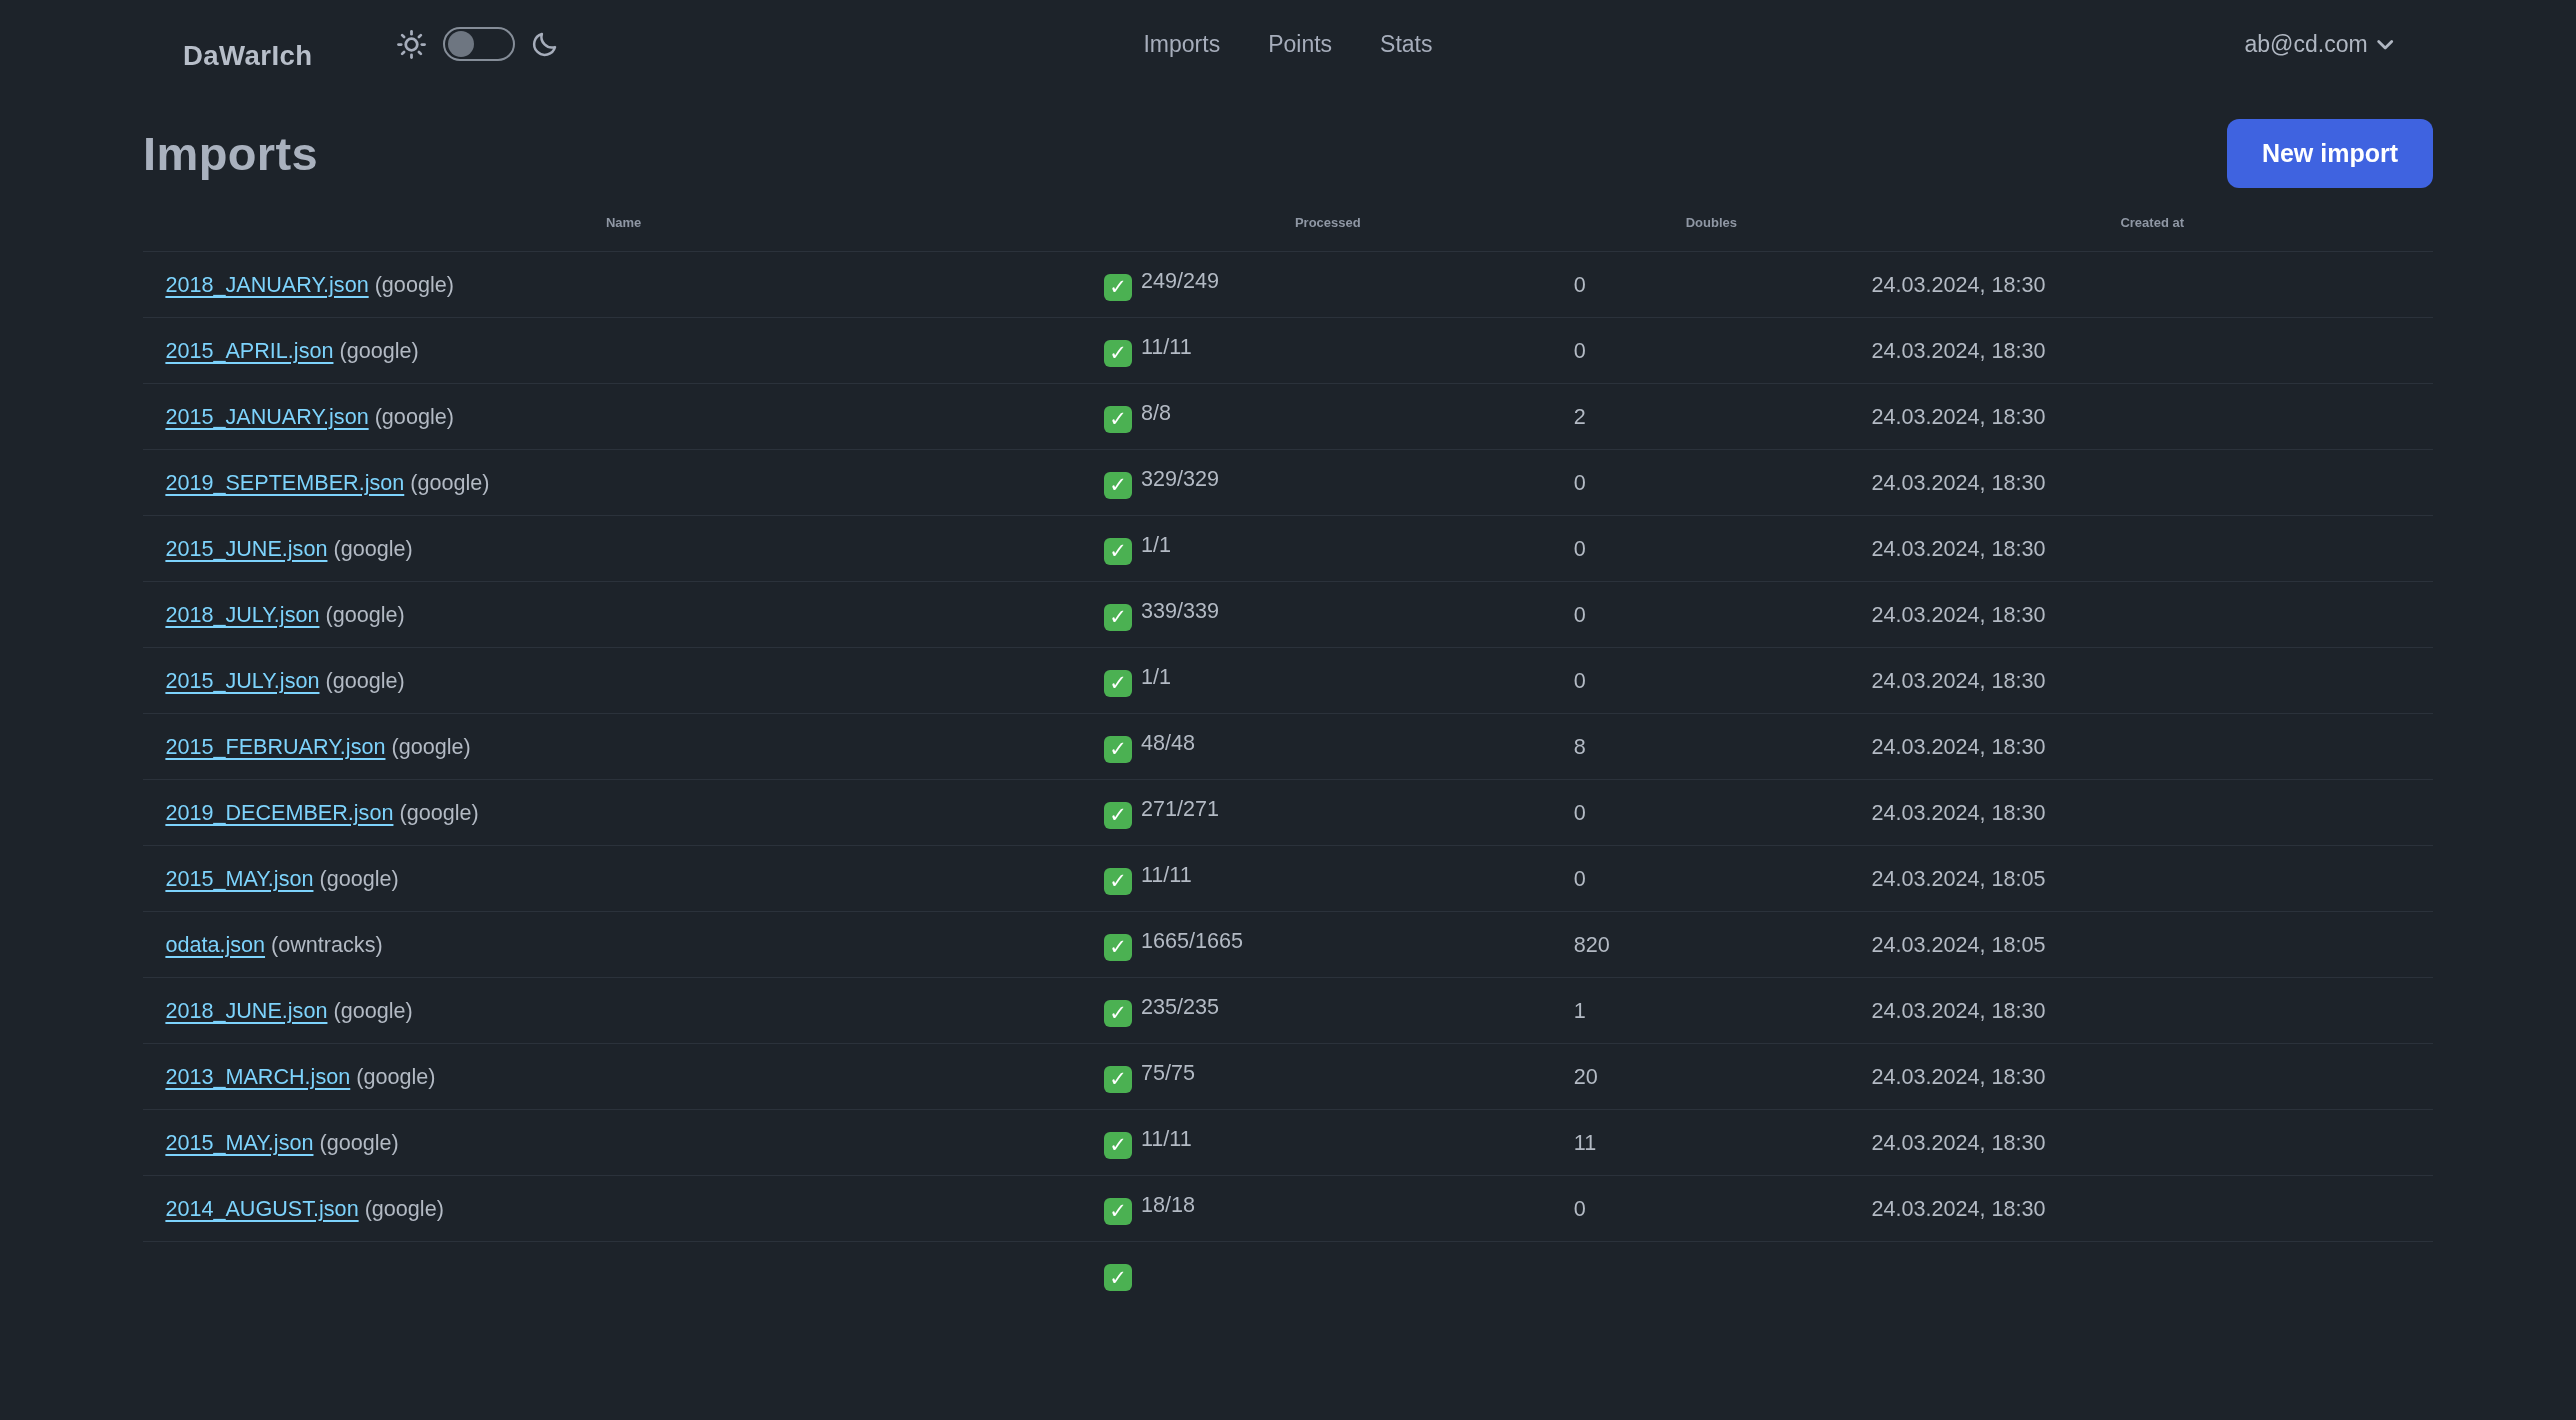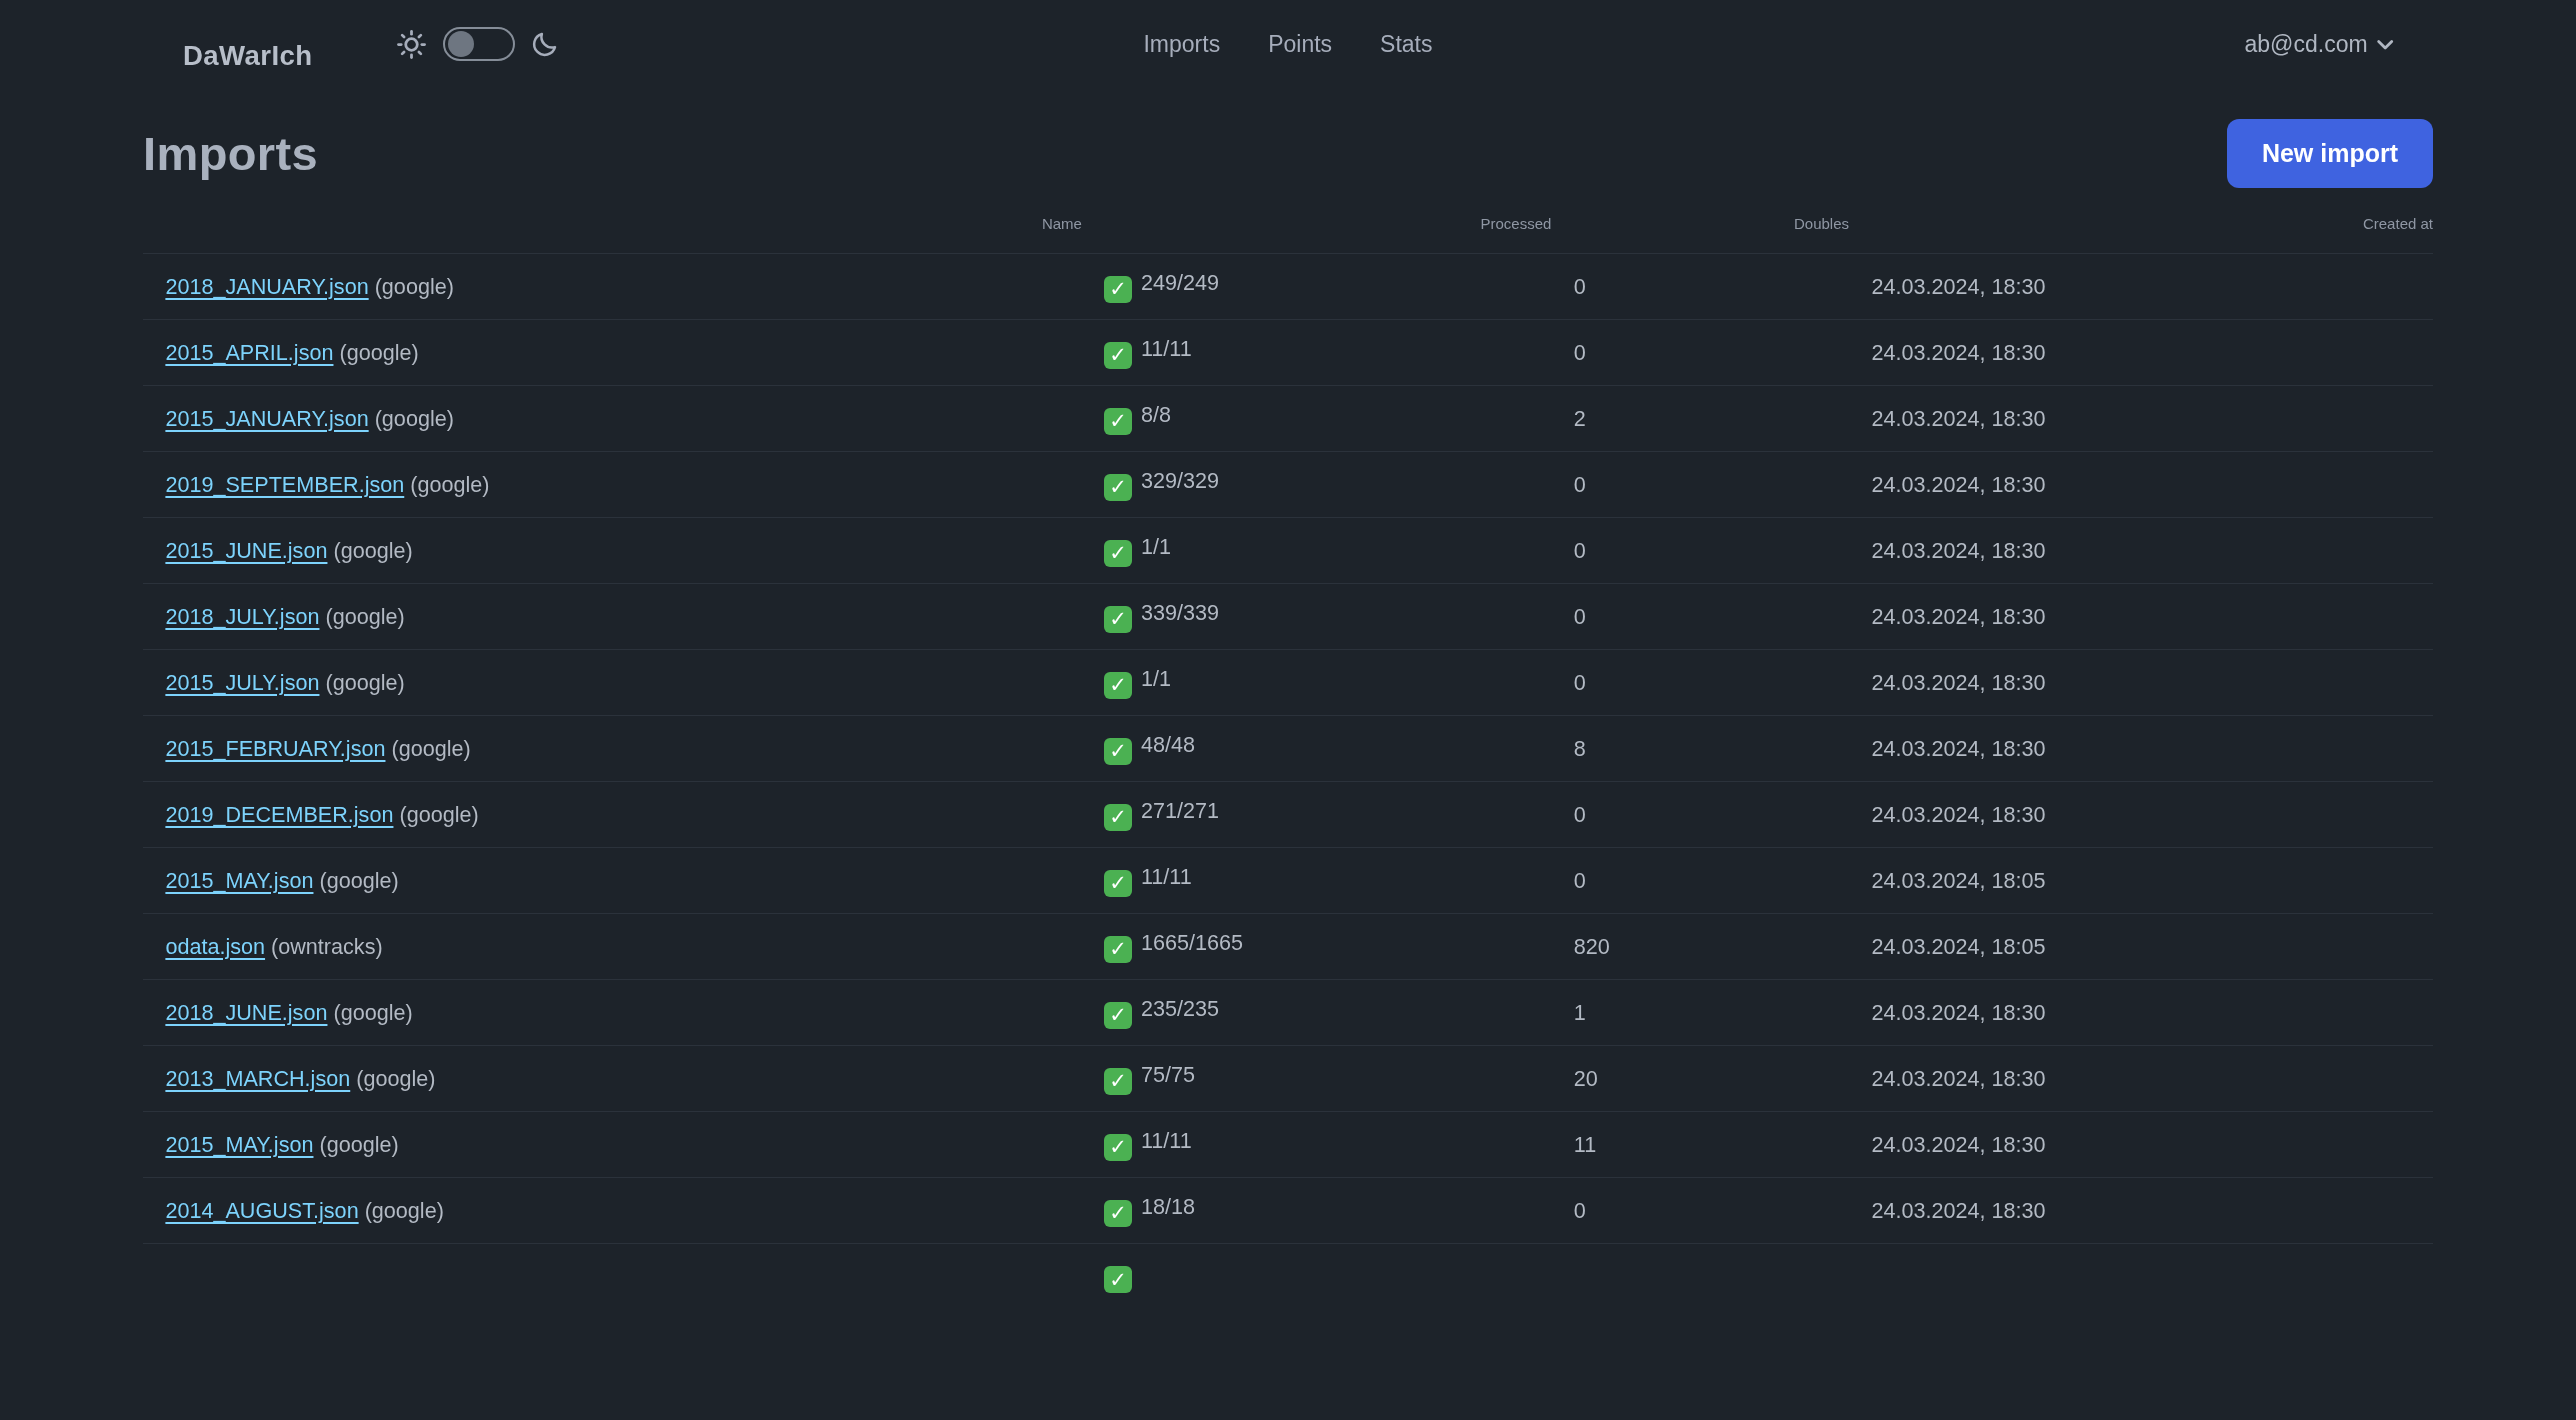--- a/index.html
+++ b/index.html
@@ -91,23 +91,23 @@
   table {
     width: 100%;
     border-collapse: collapse;
     table-layout: fixed;
   }
   col.c-name { width: 41%; }
   col.c-processed { width: 20.5%; }
   col.c-doubles { width: 13%; }
   col.c-created { width: 25.5%; }
   th {
-    text-align: right;
-    font-size: 15px;
-    font-weight: 400;
+    text-align: center;
+    font-size: 13px;
+    font-weight: 700;
     color: #8f97a4;
     padding: 27px 0 21px 22.4px;
   }
   td {
     height: 66px;
     padding: 0 0 0 22.4px;
     border-top: 1.5px solid #2b323b;
     font-size: 21.6px;
     color: #b3bac4;
     white-space: nowrap;

